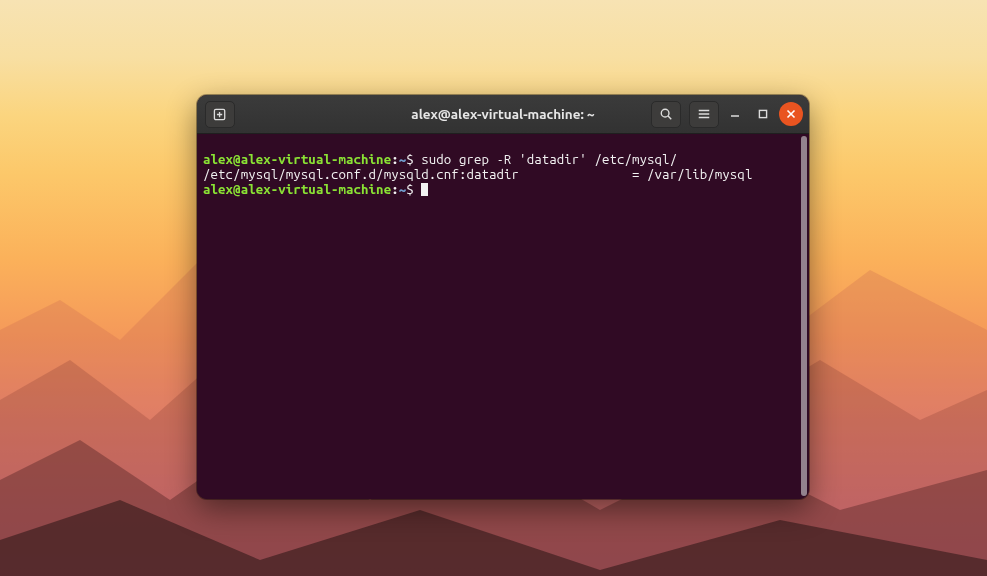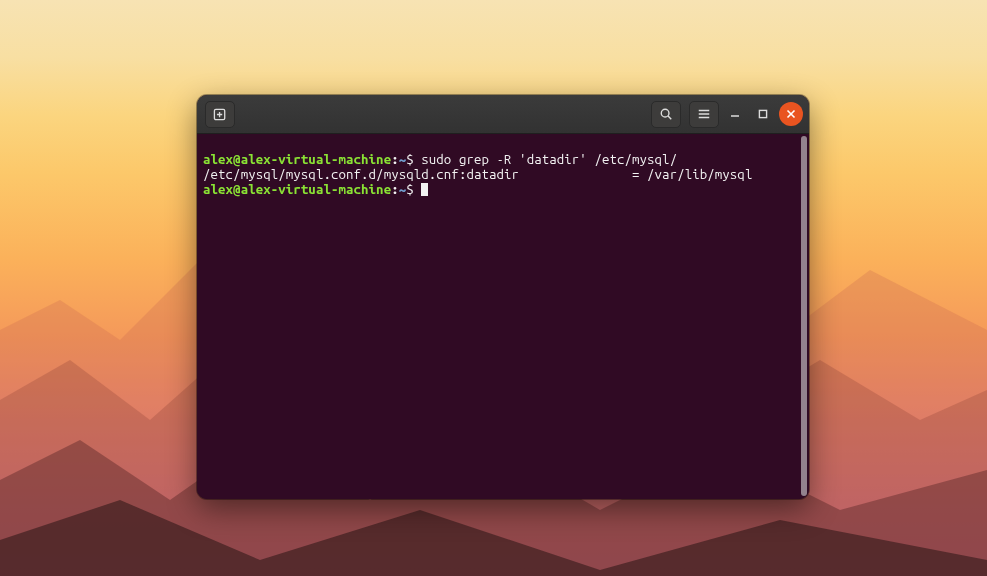--- a/index.html
+++ b/index.html
@@ -158,20 +158,21 @@
   <div class="window">
     <div class="titlebar">
       <div class="tb-btn">
         <svg width="15" height="15" viewBox="0 0 16 16">
           <rect x="1.5" y="2.5" width="11" height="11" rx="1.5" fill="none" stroke="#ddd" stroke-width="1.4"></rect>
           <line x1="7" y1="5.2" x2="7" y2="10.8" stroke="#ddd" stroke-width="1.4"></line>
           <line x1="4.2" y1="8" x2="9.8" y2="8" stroke="#ddd" stroke-width="1.4"></line>
         </svg>
       </div>
 
+      <div class="title-text">alex@alex-virtual-machine: ~</div>
 
       <div class="right-group">
         <div class="tb-btn">
           <svg width="14" height="14" viewBox="0 0 16 16">
             <circle cx="7" cy="7" r="4.4" fill="none" stroke="#ddd" stroke-width="1.6"></circle>
             <line x1="10.4" y1="10.4" x2="14" y2="14" stroke="#ddd" stroke-width="1.6"></line>
           </svg>
         </div>
         <div class="tb-btn">
           <svg width="14" height="14" viewBox="0 0 16 16">

